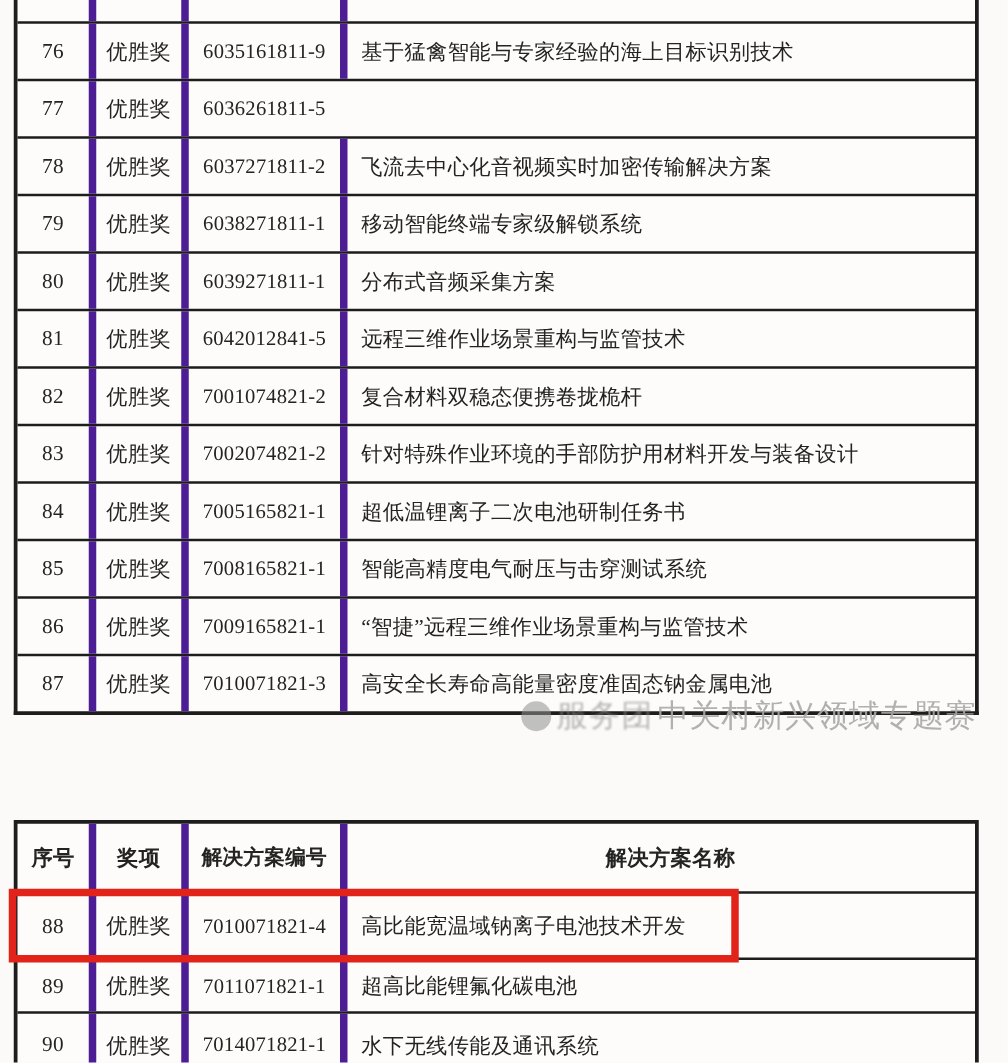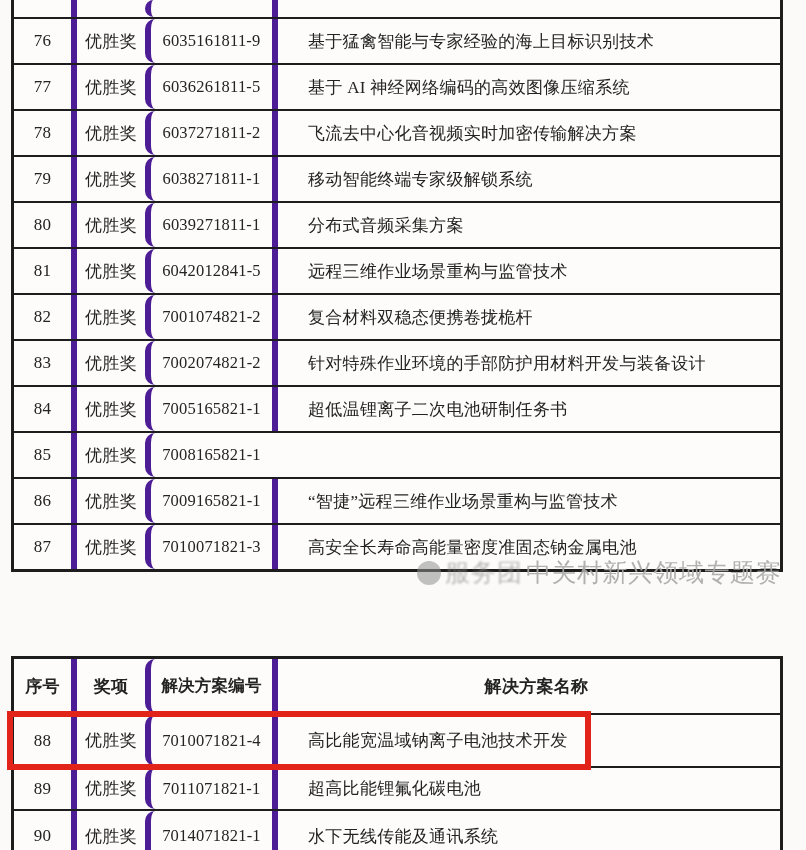--- a/index.html
+++ b/index.html
@@ -42,23 +42,23 @@
     display:flex;
     align-items:center;
     justify-content:center;
     box-sizing:border-box;
     font-size:17px;
     letter-spacing:0.3px;
     overflow:hidden;
     white-space:nowrap;
   }
   .cell + .cell{border-left:6px solid #4c1d95;}
-  .cell.name{justify-content:flex-start;padding-left:30px;}
+  .cell.name{justify-content:flex-start;padding-left:11px;}
   .row-header .cell.name{justify-content:center;padding-left:15px;}
-  .cell.code{font-size:16.5px;letter-spacing:0.2px;border-radius:10px;}
+  .cell.code{font-size:16.5px;letter-spacing:0.2px;}
 
   
   .highlight-box{
     position:absolute;
     left:7px;top:711px;
     width:584px;height:59px;
     border:6px solid #e2231a;
     box-sizing:border-box;
     z-index:10;
     pointer-events:none;
@@ -113,21 +113,20 @@
       <div class="row row-std">
         <div class="cell num">76</div>
         <div class="cell award">优胜奖</div>
         <div class="cell code">6035161811-9</div>
         <div class="cell name">基于猛禽智能与专家经验的海上目标识别技术</div>
       </div>
       <div class="row row-std">
         <div class="cell num">77</div>
         <div class="cell award">优胜奖</div>
         <div class="cell code">6036261811-5</div>
-        <div class="cell name">基于 AI 神经网络编码的高效图像压缩系统</div>
       </div>
       <div class="row row-std">
         <div class="cell num">78</div>
         <div class="cell award">优胜奖</div>
         <div class="cell code">6037271811-2</div>
         <div class="cell name">飞流去中心化音视频实时加密传输解决方案</div>
       </div>
       <div class="row row-std">
         <div class="cell num">79</div>
         <div class="cell award">优胜奖</div>
@@ -161,20 +160,21 @@
       <div class="row row-std">
         <div class="cell num">84</div>
         <div class="cell award">优胜奖</div>
         <div class="cell code">7005165821-1</div>
         <div class="cell name">超低温锂离子二次电池研制任务书</div>
       </div>
       <div class="row row-std">
         <div class="cell num">85</div>
         <div class="cell award">优胜奖</div>
         <div class="cell code">7008165821-1</div>
+        <div class="cell name">智能高精度电气耐压与击穿测试系统</div>
       </div>
       <div class="row row-std">
         <div class="cell num">86</div>
         <div class="cell award">优胜奖</div>
         <div class="cell code">7009165821-1</div>
         <div class="cell name">“智捷”远程三维作业场景重构与监管技术</div>
       </div>
       <div class="row row-std">
         <div class="cell num">87</div>
         <div class="cell award">优胜奖</div>

